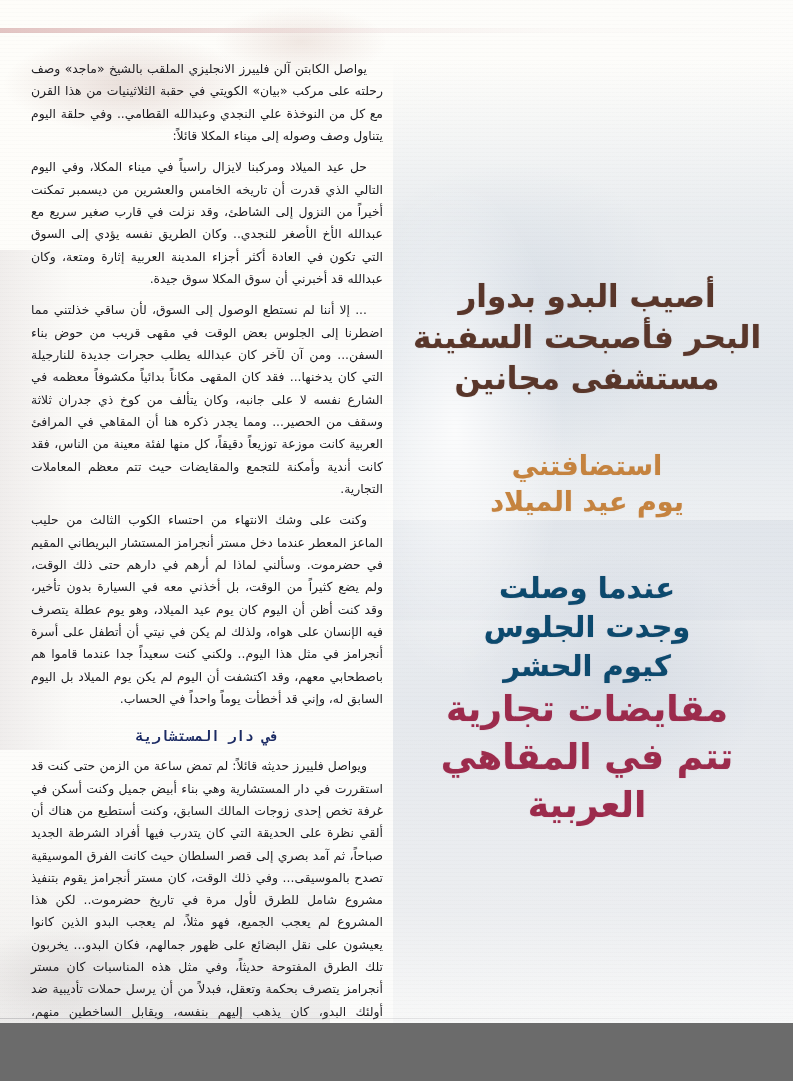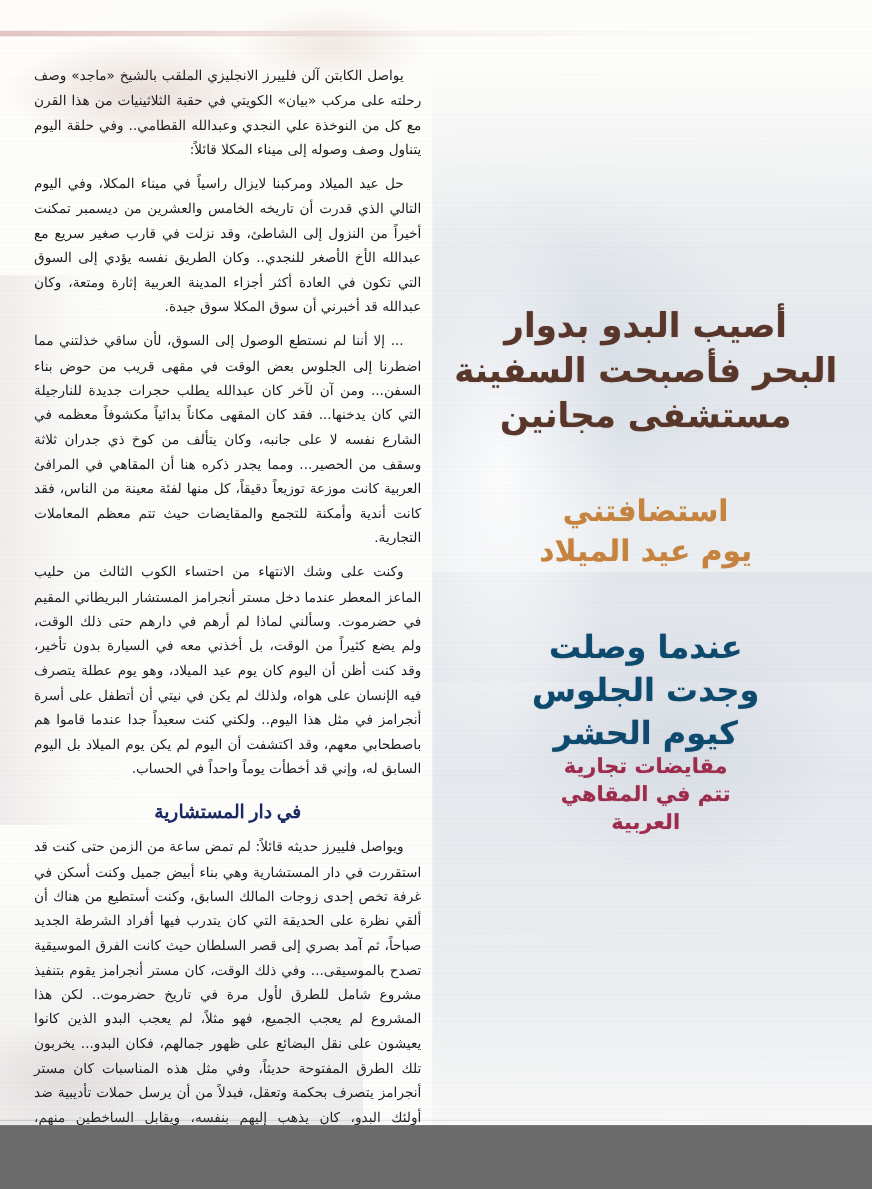--- a/index.html
+++ b/index.html
@@ -131,22 +131,22 @@
   }
   .para.tight {
     margin-bottom: 9px;
   }
   .para.last {
     margin-bottom: 0;
   }
 
   
   .section-heading {
-    font-family: Liberation Serif, serif;
-    font-size: 17px;
+    font-family: Liberation Mono, monospace;
+    font-size: 14px;
     font-weight: bold;
     color: #1b2a63;
     text-align: center;
     margin: 18px 0 10px 0;
     letter-spacing: 0.4px;
   }
 
   
   .pullquote {
     font-family: "DejaVu Sans", "Liberation Sans", sans-serif;
@@ -172,21 +172,21 @@
     color: #c5833f;
     margin-bottom: 50px;
     text-shadow: 0 0 1px rgba(197,131,63,0.40);
   }
   .pq-3 {
     font-size: 29px;
     color: #0c4a6e;
     text-shadow: 0 0 1px rgba(42,44,94,0.45);
   }
   .pq-4 {
-    font-size: 19px;
+    font-size: 36px;
     color: #9c2b4c;
     margin-bottom: 0;
     text-shadow: 0 0 1px rgba(156,43,76,0.40);
   }
 
   
   .footer-rule {
     position: absolute;
     left: 0;
     top: 1018px;

